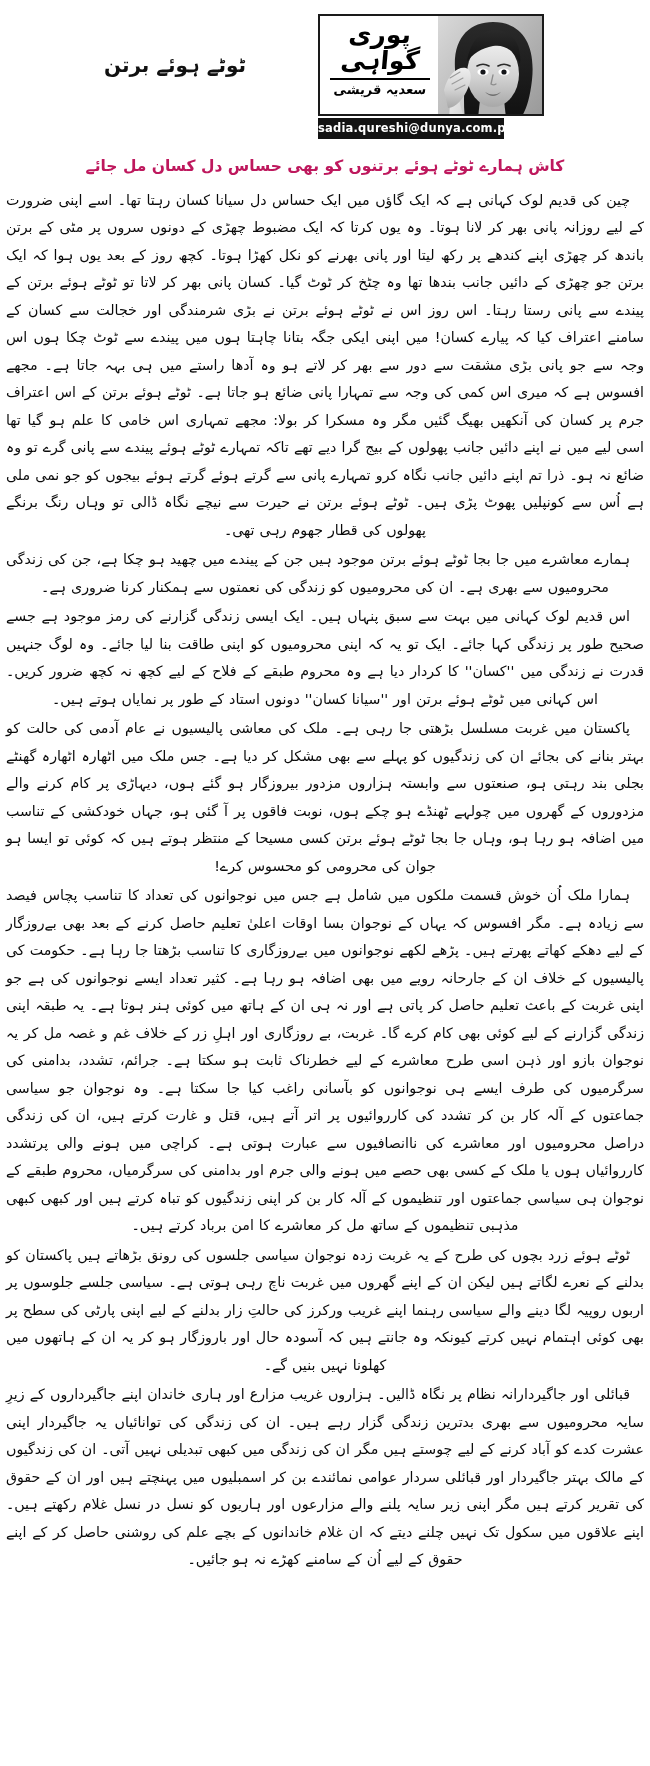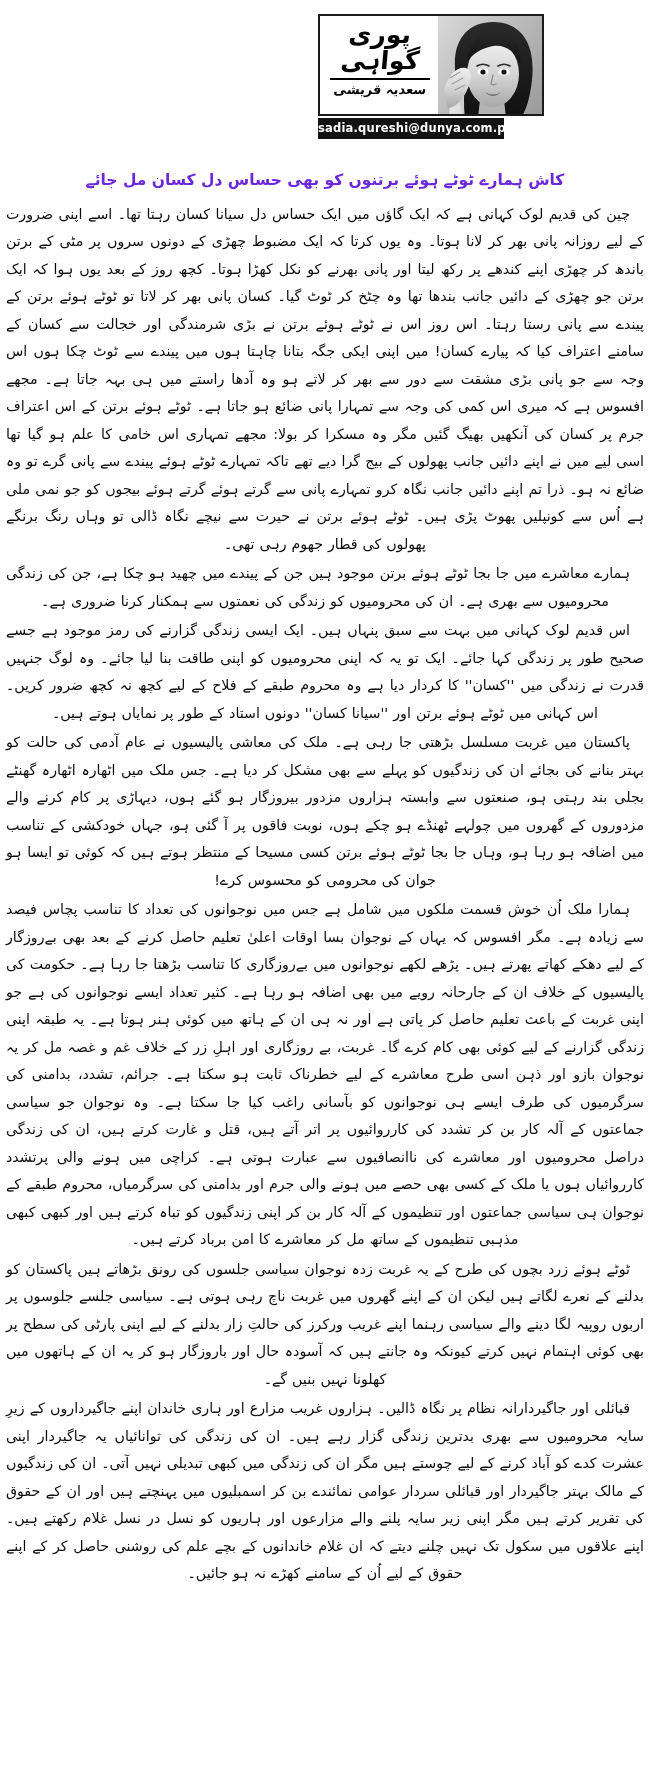--- a/index.html
+++ b/index.html
@@ -125,28 +125,28 @@
     font-family: "DejaVu Sans", sans-serif;
     font-size: 11.5px;
     font-weight: 700;
     line-height: 21px;
     letter-spacing: 0.2px;
     box-sizing: border-box;
   }
 
   
   .lead-line {
-    margin: 16px 6px 8px 6px;
+    margin: 2px 6px 8px 6px;
     text-align: center;
     direction: rtl;
     font-family: "DejaVu Sans", sans-serif;
     font-size: 15.5px;
     font-weight: 700;
     line-height: 1.6;
-    color: #6d28d9;
+    color: #be185d;
   }
 
   
   .article {
     padding: 0 6px 0 6px;
     direction: rtl;
   }
   .article p {
     margin: 0 0 2px 0;
     text-align: justify;
@@ -164,20 +164,21 @@
     text-indent: 14px;
   }
 </style>
 </head>
 <body>
 
 <div class="page">
 
   <div class="header">
 
+    <div class="headline">ٹوٹے ہوئے برتن</div>
 
     <div class="masthead">
 
       <div class="masthead-box">
 
         <div class="logo-wrap">
           <div class="logo-main">پوری</div>
           <div class="logo-main">گواہی</div>
           <div class="logo-rule"></div>
           <div class="logo-author">سعدیہ قریشی</div>

